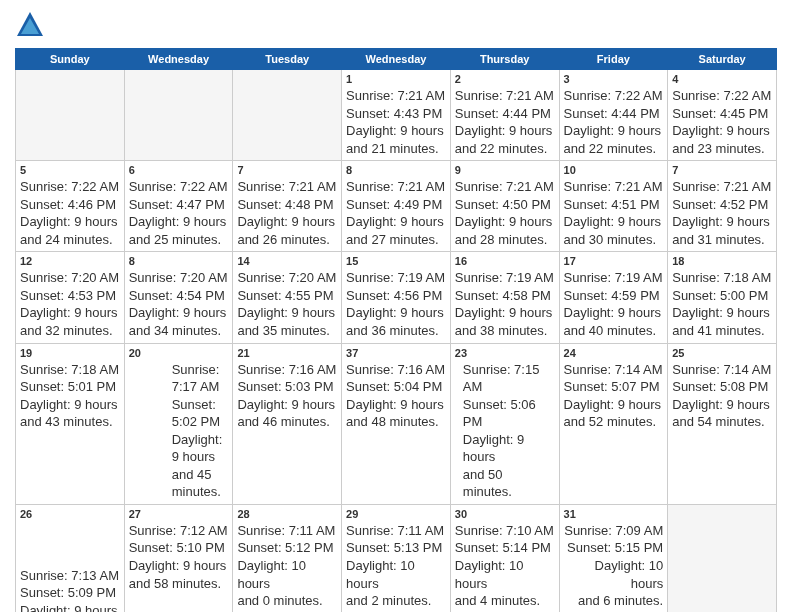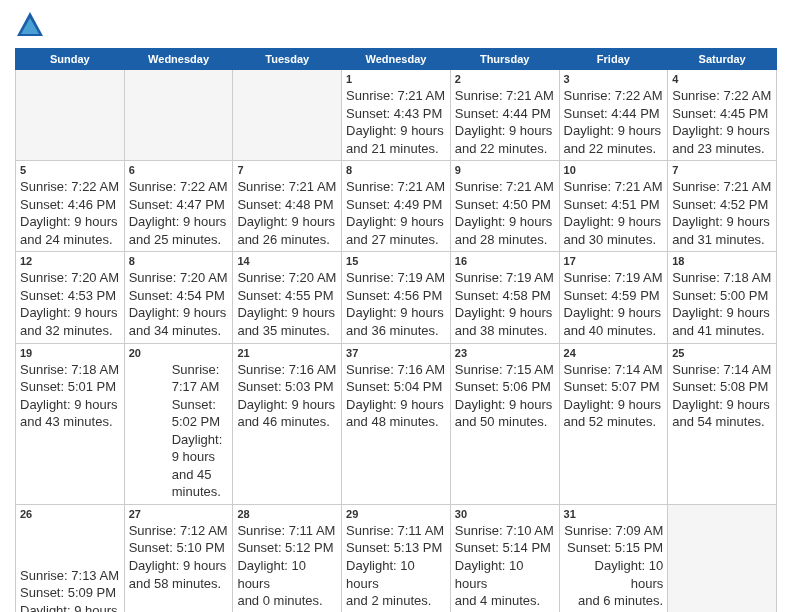--- a/index.html
+++ b/index.html
@@ -281,21 +281,21 @@
           </td>
           <td>
             <div class="day-number">37</div>
             <div class="day-info" style="white-space: pre-line;">Sunrise: 7:16 AM
 Sunset: 5:04 PM
 Daylight: 9 hours
 and 48 minutes.</div>
           </td>
           <td>
             <div class="day-number">23</div>
-            <div class="day-info" style="white-space: pre-line;">Sunrise: 7:15 AM
+            <div class="day-info" style="white-space: pre-line; margin-left: 8px;">Sunrise: 7:15 AM
 Sunset: 5:06 PM
 Daylight: 9 hours
 and 50 minutes.</div>
           </td>
           <td>
             <div class="day-number">24</div>
             <div class="day-info" style="white-space: pre-line;">Sunrise: 7:14 AM
 Sunset: 5:07 PM
 Daylight: 9 hours
 and 52 minutes.</div>

